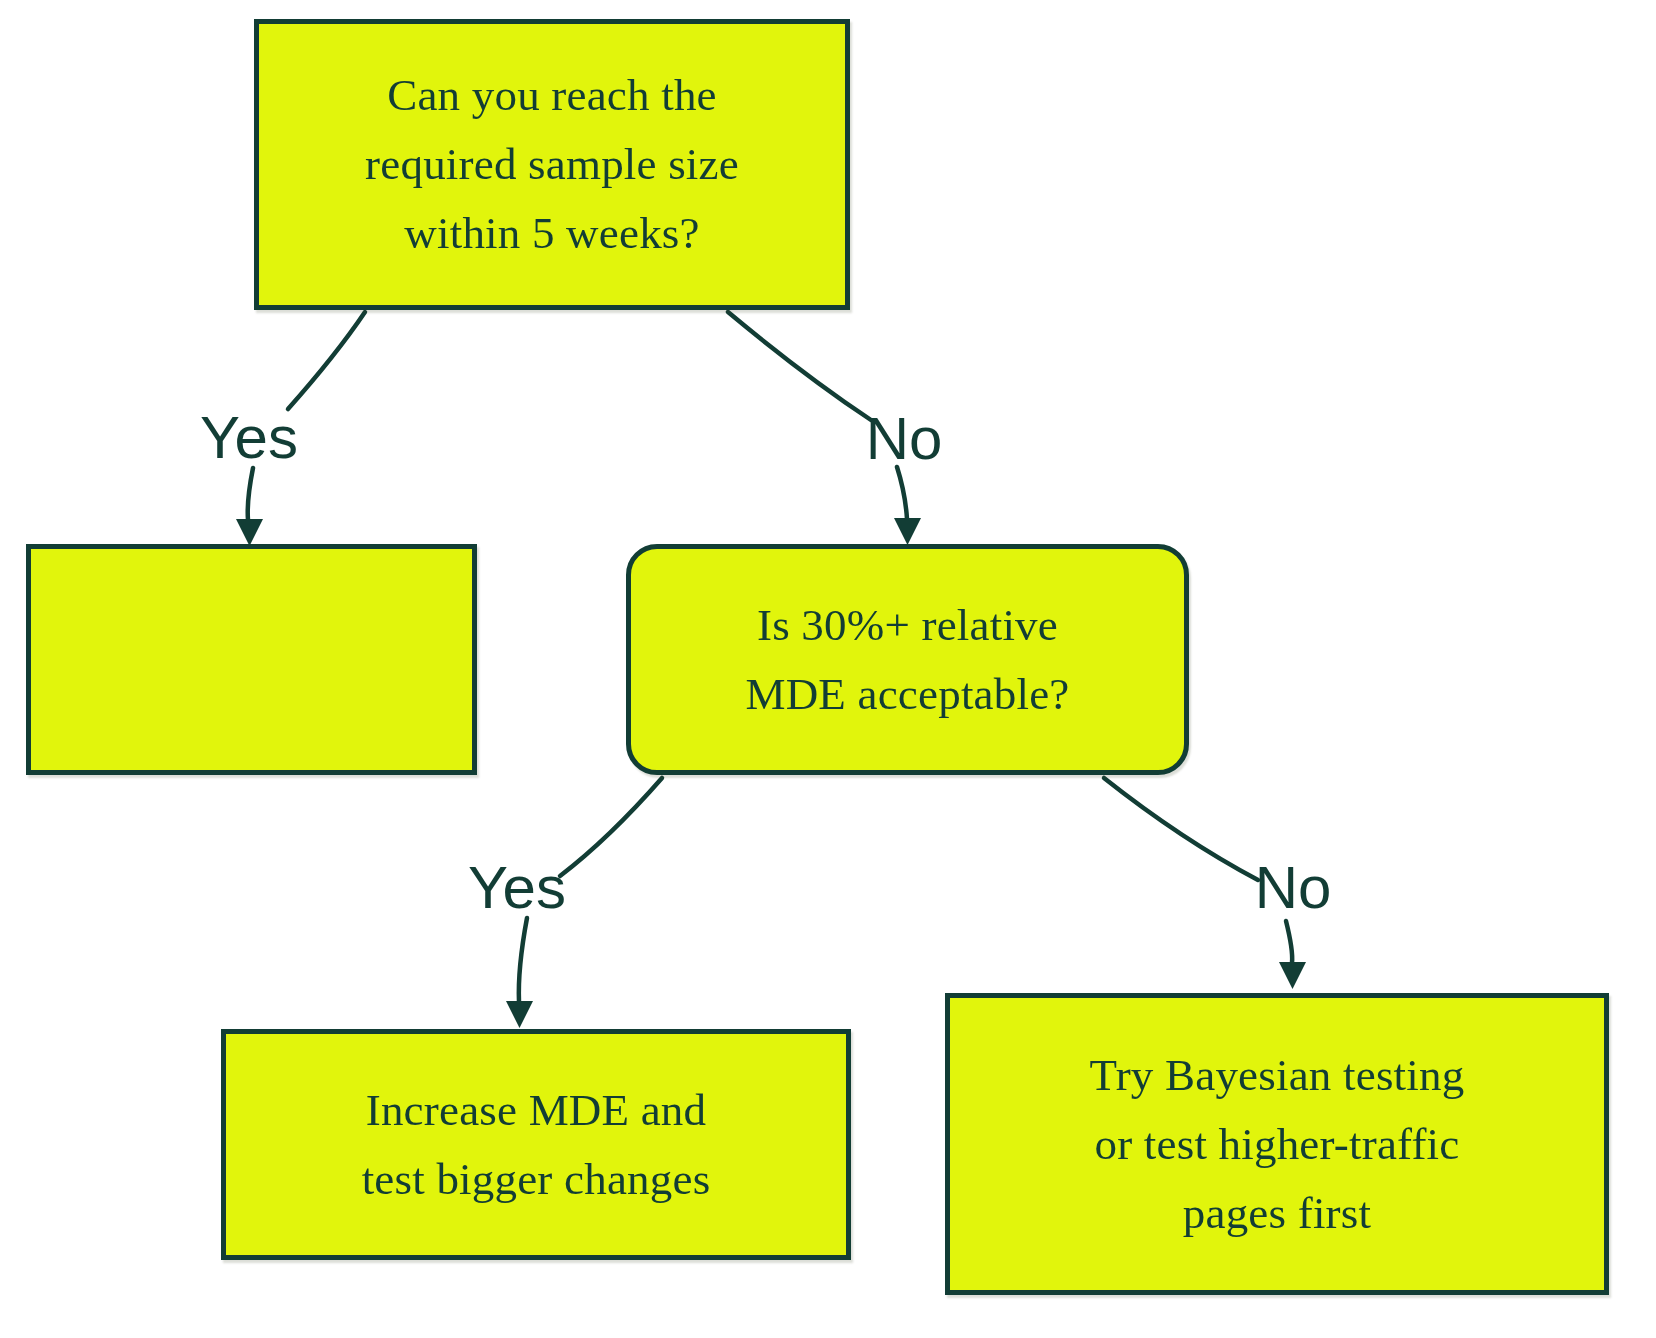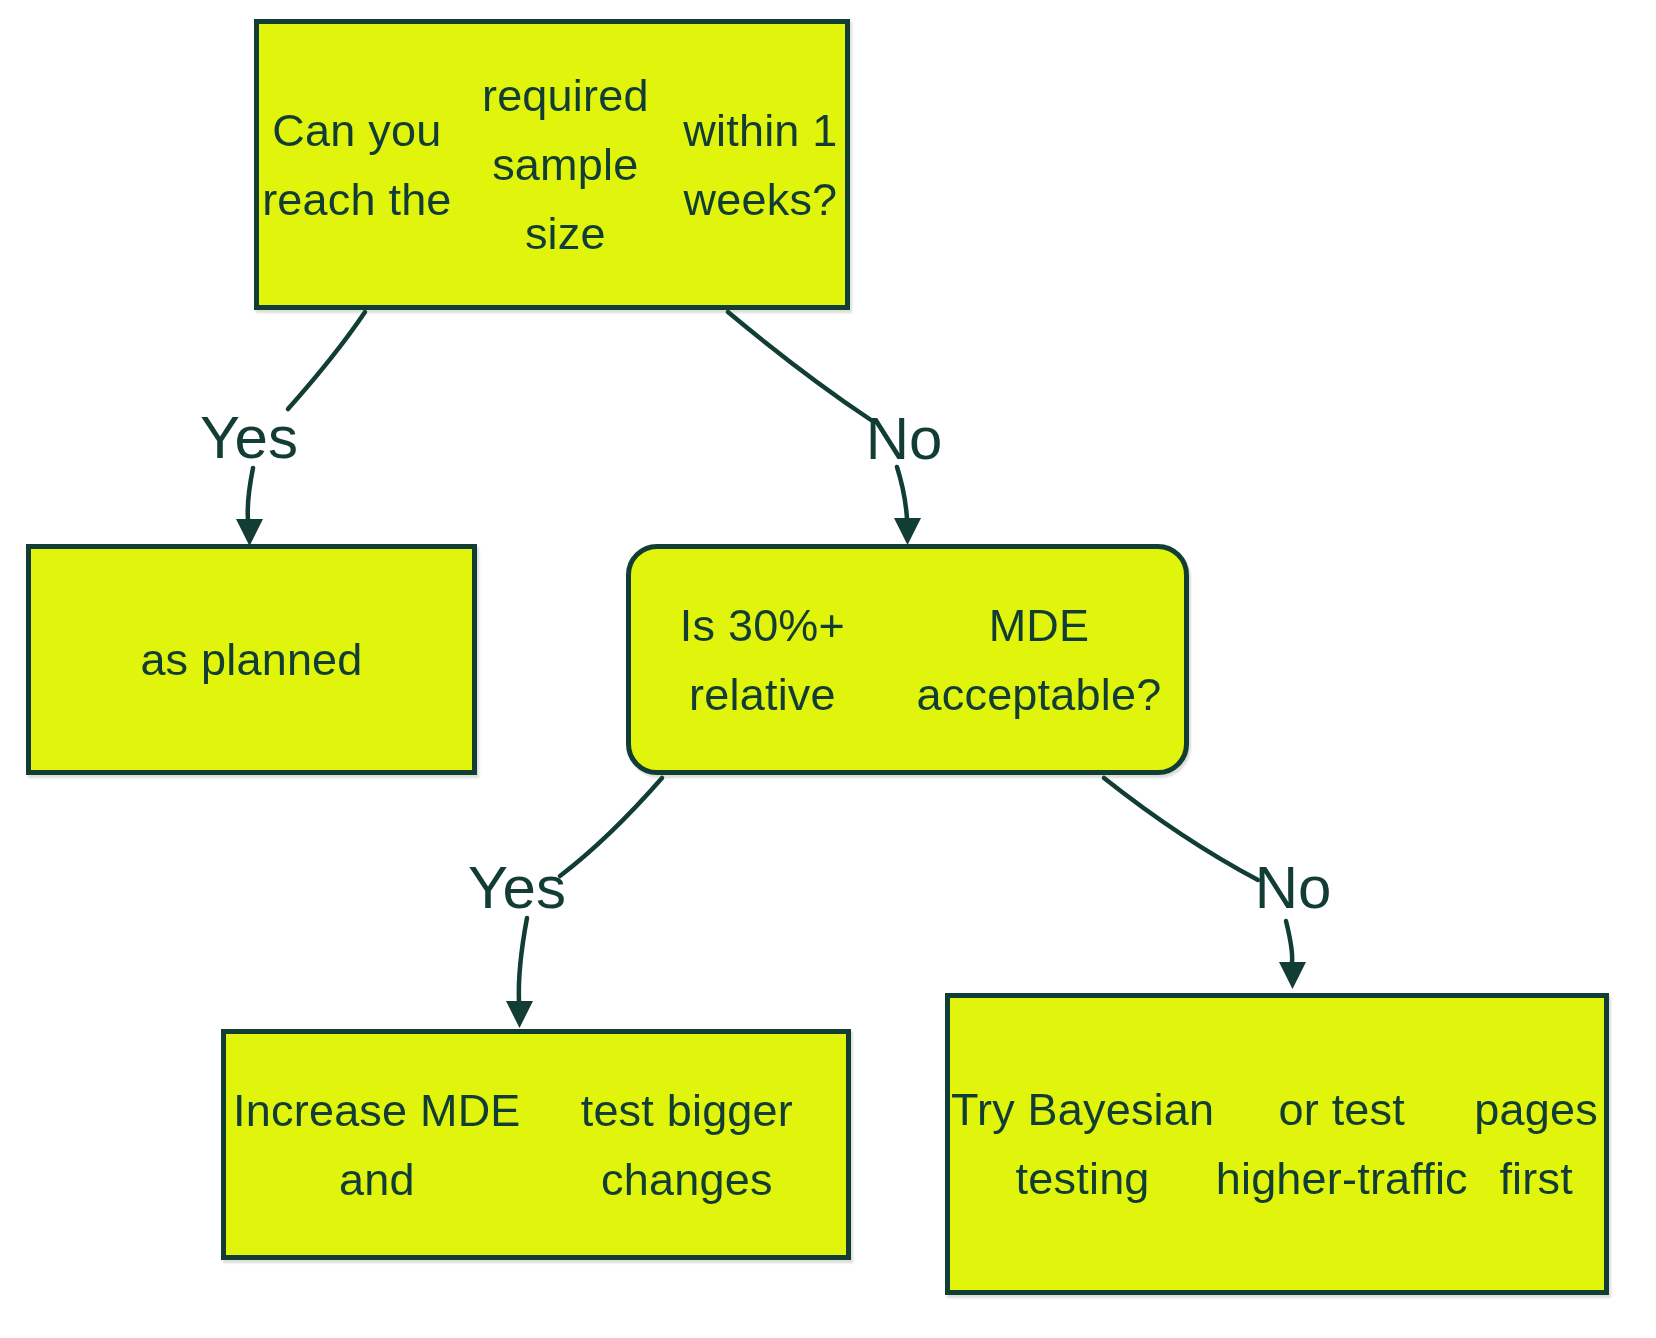--- a/index.html
+++ b/index.html
@@ -31,29 +31,30 @@
     fill: var(--ink, #123d35);
     stroke: none;
   }
   .node {
     position: absolute;
     box-sizing: border-box;
     background: var(--fill, #e1f50c);
     border: 5px solid var(--ink, #123d35);
     box-shadow: 2px 3px 2px rgba(60, 70, 40, 0.18);
     display: flex;
-    flex-direction: row;
+    flex-direction: column;
     align-items: center;
     justify-content: center;
     text-align: center;
     color: var(--ink, #123d35);
     font-size: 45px;
     line-height: 69px;
     font-weight: 500;
     letter-spacing: 0.2px;
+    font-family: Liberation Serif, serif;
   }
   .node-root      { left: 254px; top: 19px;   width: 596px; height: 291px; }
   .node-run-test  { left: 26px;  top: 544px;  width: 451px; height: 231px; }
   .node-mde       { left: 626px; top: 544px;  width: 563px; height: 231px; border-radius: 31px; }
   .node-increase  { left: 221px; top: 1029px; width: 630px; height: 231px; }
   .node-bayesian  { left: 945px; top: 993px;  width: 664px; height: 302px; }
   .edge-label {
     position: absolute;
     transform: translate(-50%, -50%);
     color: var(--ink, #123d35);
@@ -86,25 +87,24 @@
     <polygon points="506,1001 533,1001 519.5,1028"></polygon>
 
     <path d="M 1104 778 C 1152 816, 1207 853, 1258 880"></path>
     <path d="M 1286 921 C 1291 941, 1293 953, 1292 963"></path>
     <polygon points="1279,962 1306,962 1292.5,989"></polygon>
   </svg>
 
   <div class="node node-root">
     <div>Can you reach the</div>
     <div>required sample size</div>
-    <div>within 1 weeks?</div>
+    <div>within 5 weeks?</div>
   </div>
 
   <div class="node node-run-test">
-    <div>as planned</div>
   </div>
 
   <div class="node node-mde">
     <div>Is 30%+ relative</div>
     <div>MDE acceptable?</div>
   </div>
 
   <div class="node node-increase">
     <div>Increase MDE and</div>
     <div>test bigger changes</div>

